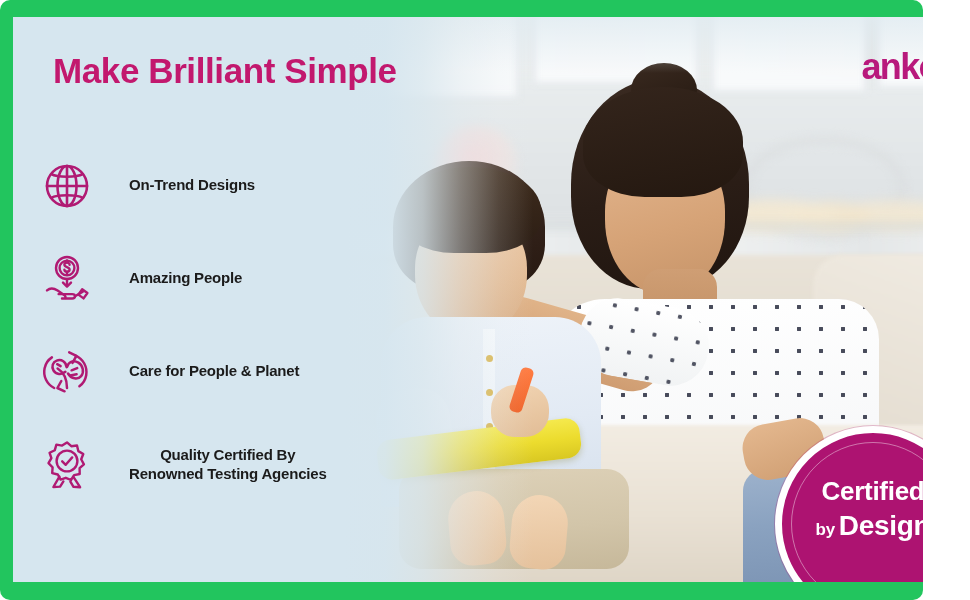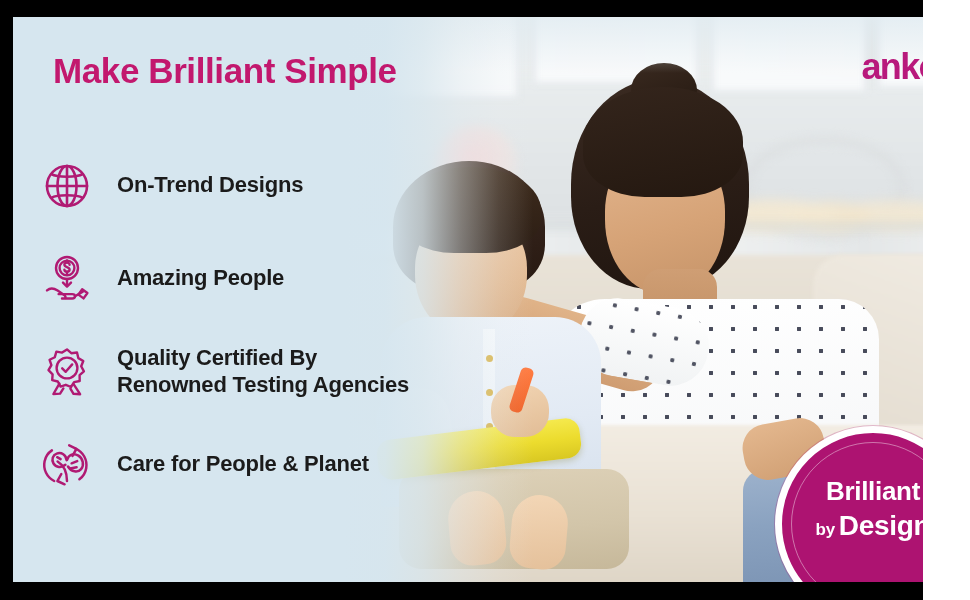--- a/index.html
+++ b/index.html
@@ -11,22 +11,23 @@
     width: 970px;
     height: 600px;
     font-family: "Liberation Sans", sans-serif;
     overflow: hidden;
   }
 
   #banner {
     position: relative;
     width: 923px;
     height: 600px;
-    background: #000000;
+    background: #22c55e;
     overflow: hidden;
+    border-radius: 10px;
   }
 
   
   .frame {
     position: absolute;
     left: 13px;
     top: 17px;
     width: 944px;
     height: 565px;
     overflow: hidden;
@@ -322,27 +323,28 @@
   .feature .ficon {
     width: 64px;
     min-width: 64px;
     height: 64px;
     display: flex;
     align-items: center;
     justify-content: center;
   }
   .feature .ficon svg { display: block; }
   .feature .flabel {
-    margin-left: 18px;
-    font-size: 22px;
+    margin-left: 30px;
+    font-size: 15px;
     font-weight: bold;
     color: #1b1b1b;
     line-height: 1.22;
     letter-spacing: -0.2px;
     white-space: pre-line;
+    text-align: center;
   }
 
   
   .badge {
     position: absolute;
     left: 762px;
     top: 409px;
     width: 196px;
     height: 196px;
     border-radius: 50%;
@@ -481,54 +483,54 @@
             <path d="M16.6 40.1 L30.2 40.1 C32.1 40.1 33 41 33 42.3 C33 43.6 32.1 44.5 30.2 44.5 L20 44.5"></path>
             <path d="M33 42.3 L40.8 37.6"></path>
             <path d="M40.2 35.2 L45.4 39 L41.6 44.4 L36.4 40.6 Z"></path>
           </svg>
         </span>
         <span class="flabel">Amazing People</span>
       </div>
 
       <div class="feature">
         <span class="ficon">
-          <svg width="52" height="52" viewBox="0 0 52 52" fill="none" stroke="#b01a73" stroke-width="2.4" stroke-linecap="round" stroke-linejoin="round">
-            <path d="M26 3.4 L30.3 7.2 L36 6.5 L37.3 12.1 L42.3 15 L40.2 20.3 L42.9 25.4 L38.6 29.2 L38.7 35 L33.1 36.1 L30 41 L24.8 38.8 L19.6 40.6 L16.8 35.5 L11.2 34.1 L11.6 28.3 L7.5 24.2 L10.4 19.2 L8.6 13.8 L13.8 11.2 L15.4 5.6 L21.1 6.6 Z"></path>
-            <circle cx="26" cy="22" r="10.4"></circle>
-            <path d="M21.2 22.3 L24.7 25.8 L31.2 18.4"></path>
-            <path d="M18.4 37.6 L12.4 48 L19.1 47.6 L22.4 42.4"></path>
-            <path d="M32.4 37.8 L39.1 48.2 L32.5 47.8 L29.4 42.6"></path>
-          </svg>
-        </span>
-        <span class="flabel">Quality Certified By
-Renowned Testing Agencies</span>
-      </div>
-
-      <div class="feature">
-        <span class="ficon">
           <svg width="50" height="50" viewBox="0 0 50 50" fill="none" stroke="#b01a73" stroke-width="2.5" stroke-linecap="round" stroke-linejoin="round">
             <path d="M33.5 8.6 C41.2 11.9 45.6 19.9 44.2 28.2 C43.4 32.8 40.9 36.7 37.4 39.3"></path>
             <path d="M12.2 41 C4.9 37.4 0.9 29.3 2.6 21.2 C3.6 16.6 6.3 12.8 9.9 10.4"></path>
             <path d="M27.2 5.4 L34.4 8.9 L30.5 15.9"></path>
             <path d="M22.6 44.3 L15.4 41 L19.3 34"></path>
             <path d="M25 41 C25 32 22 25.5 15.6 21.5"></path>
             <path d="M23.4 24.8 C19.6 28.2 13.9 27.4 11.5 23.5 C9.2 19.6 10.8 15 14.7 13.6 C19.5 11.9 24.1 15 24.6 20.2"></path>
             <path d="M26 26.5 C29.3 32 35.8 33 39.1 29.1 C42.4 25.2 41.1 18.5 36.4 15.6 C31.6 12.7 26.6 14.5 25.2 19.6"></path>
             <path d="M29.6 23.3 L35.2 21.1"></path>
             <path d="M28.2 28.4 L34.6 27.2"></path>
             <path d="M18.6 19.2 L15.2 17.2"></path>
           </svg>
         </span>
         <span class="flabel">Care for People &amp; Planet</span>
       </div>
 
+      <div class="feature">
+        <span class="ficon">
+          <svg width="52" height="52" viewBox="0 0 52 52" fill="none" stroke="#b01a73" stroke-width="2.4" stroke-linecap="round" stroke-linejoin="round">
+            <path d="M26 3.4 L30.3 7.2 L36 6.5 L37.3 12.1 L42.3 15 L40.2 20.3 L42.9 25.4 L38.6 29.2 L38.7 35 L33.1 36.1 L30 41 L24.8 38.8 L19.6 40.6 L16.8 35.5 L11.2 34.1 L11.6 28.3 L7.5 24.2 L10.4 19.2 L8.6 13.8 L13.8 11.2 L15.4 5.6 L21.1 6.6 Z"></path>
+            <circle cx="26" cy="22" r="10.4"></circle>
+            <path d="M21.2 22.3 L24.7 25.8 L31.2 18.4"></path>
+            <path d="M18.4 37.6 L12.4 48 L19.1 47.6 L22.4 42.4"></path>
+            <path d="M32.4 37.8 L39.1 48.2 L32.5 47.8 L29.4 42.6"></path>
+          </svg>
+        </span>
+        <span class="flabel">Quality Certified By
+Renowned Testing Agencies</span>
+      </div>
+
     </div>
 
     <div class="badge">
       <div class="badge-inner-ring"></div>
       <div class="badge-text">
-        <div class="badge-line1">Brilliant</div>
+        <div class="badge-line1">Certified</div>
         <div class="badge-line2"><span class="badge-by">by</span><span>Design</span></div>
       </div>
     </div>
 
   </div>
 </div>
 
 </body></html>

